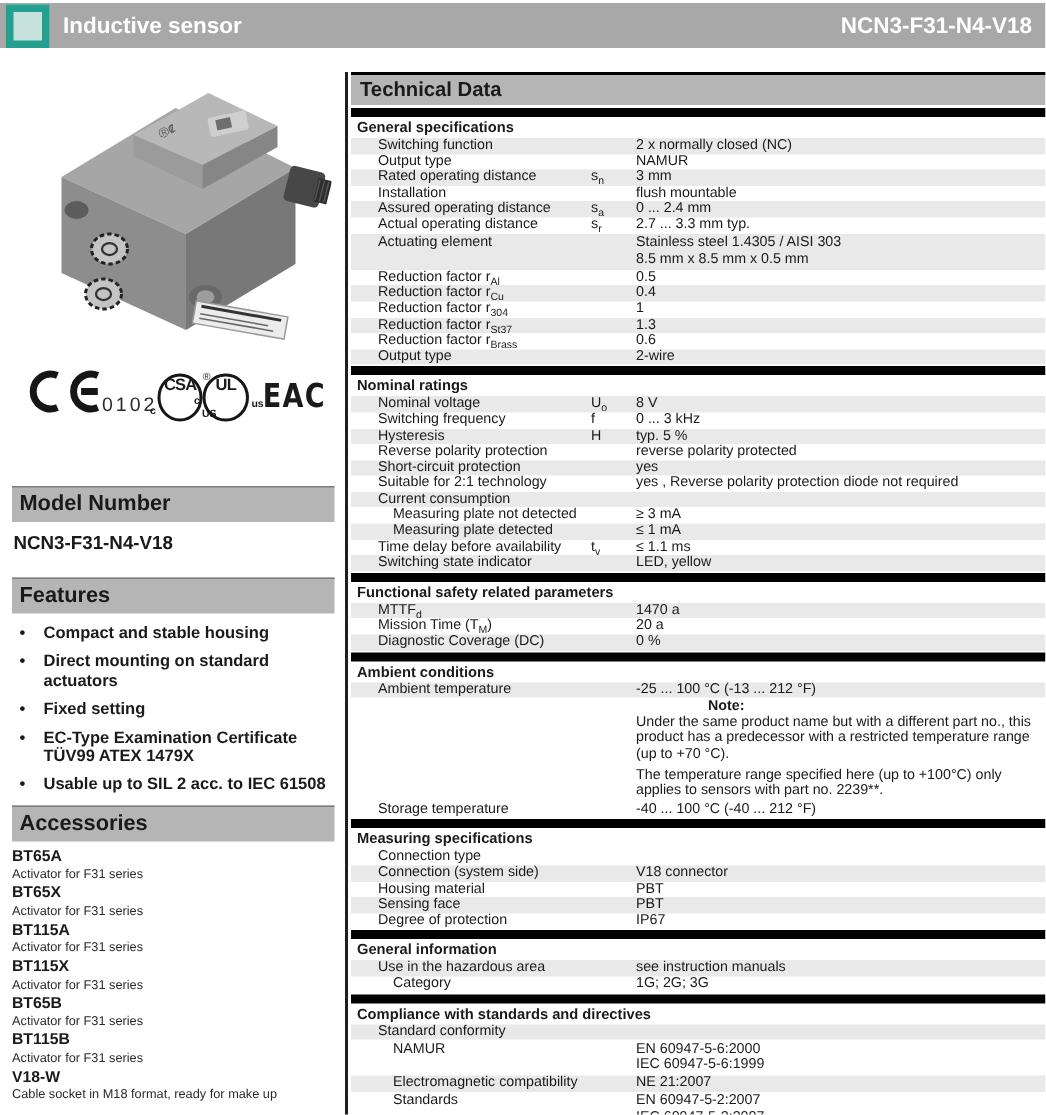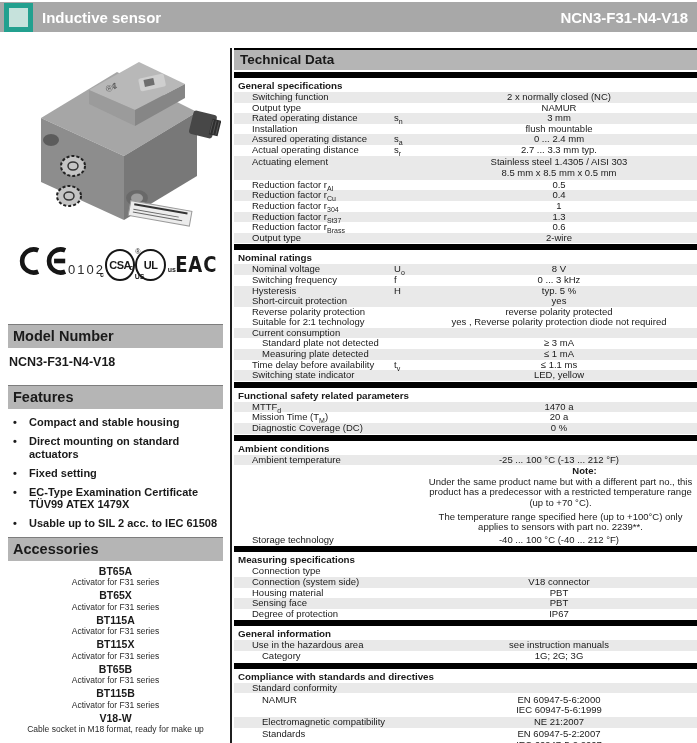--- a/index.html
+++ b/index.html
@@ -27,57 +27,57 @@
   .right-col{position:absolute;left:230px;top:48px;width:467px;
     border-left:2px solid #1f1f1f;padding-left:2px;min-height:688px;}
 
   
   .product-image{width:210px;height:196px;display:block;margin:0 auto;}
   .marks-row{margin-top:4px;display:flex;align-items:flex-start;justify-content:space-between;
     padding:0 6px 0 8px;height:46px;}
   .ce-mark{display:flex;flex-direction:row;align-items:flex-end;line-height:1;}
   .ce-number{font-size:13px;color:#2c2c2c;letter-spacing:2px;margin-top:1px;}
   .circle-mark{position:relative;width:32px;height:32px;border:2.5px solid #161616;border-radius:50%;
-    display:flex;align-items:center;justify-content:center;margin-top:3px;}
+    display:flex;align-items:flex-start;justify-content:center;margin-top:3px;}
   .circle-mark .inner{font-weight:bold;font-size:11px;letter-spacing:-0.5px;}
   .circle-mark .tl{position:absolute;left:-7px;bottom:1px;font-size:7px;font-weight:bold;}
   .circle-mark .br{position:absolute;right:-11px;bottom:-1px;font-size:7px;font-weight:bold;}
   .circle-mark .reg{position:absolute;right:-7px;top:-3px;font-size:7px;}
   .ul-mark .tl{left:-8px;bottom:8px;}
   .ul-mark .br{right:-12px;bottom:6px;}
   .eac-mark{font-size:22px;font-weight:bold;letter-spacing:1px;transform:scaleX(.82);
     transform-origin:right center;margin-top:6px;font-family:"DejaVu Sans",sans-serif;}
 
   .bar-heading{background:var(--section-bar);border-top:1px solid #7d7d7d;
     font-size:14.5px;font-weight:bold;padding:3px 0 4px 5px;}
   .model-heading{margin-top:32px;}
   .model-value{font-size:12.5px;font-weight:bold;padding:7px 0 0 1px;}
   .features-heading{margin-top:16px;}
   .features-list{list-style:none;padding:7px 0 0 0;}
   .features-list li{position:relative;padding-left:21px;font-size:11px;font-weight:bold;
     margin-bottom:6.5px;line-height:12.5px;}
   .features-list li::before{content:"\2022";position:absolute;left:5px;top:0;}
   .accessories-heading{margin-top:7px;}
-  .accessories-list{padding-top:5px;text-align:center;}
+  .accessories-list{padding-top:5px;}
   .acc-item{margin-bottom:3px;}
   .acc-name{font-size:10.5px;font-weight:bold;line-height:11.5px;}
   .acc-desc{font-size:8.5px;color:#2a2a2a;line-height:10px;}
 
   
   .td-titlebar{background:var(--section-bar);border-top:2px solid #000000;
     font-size:13.5px;font-weight:bold;padding:2px 0 3px 6px;margin-bottom:2px;}
   .td-sec{font-size:9.8px;font-weight:bold;border-top:6px solid #000000;
     padding:2px 0 1px 4px;line-height:11px;margin-top:1px;}
   .td-row{display:flex;align-items:flex-start;line-height:10.6px;font-size:9.5px;}
   .td-row.shaded{background:var(--row-shade);}
   .td-row.pad{padding:1.5px 0;}
   .lbl{width:160px;flex:none;padding-left:18px;}
   .lbl.ind2{padding-left:28px;}
   .sym{width:30px;flex:none;}
-  .val{flex:1;padding-right:3px;text-align:center;}
+  .val{flex:1;padding-right:3px;}
   sub{font-size:7px;line-height:0;}
   .note-block{padding:1px 0 2px 0;line-height:10.6px;font-size:9.5px;}
   .note-title{font-weight:bold;padding-left:48px;}
   .note-block p{margin-bottom:3px;}
   .note-block p:last-child{margin-bottom:0;}
 </style>
 </head>
 <body>
 
 <div id="page">
@@ -268,42 +268,42 @@
         <div class="td-row">
           <div class="lbl">Switching frequency</div>
           <div class="sym">f</div>
           <div class="val">0 ... 3 kHz</div>
         </div>
         <div class="td-row shaded">
           <div class="lbl">Hysteresis</div>
           <div class="sym">H</div>
           <div class="val">typ. 5  %</div>
         </div>
+        <div class="td-row">
+          <div class="lbl">Reverse polarity protection</div>
+          <div class="sym"></div>
+          <div class="val">reverse polarity protected</div>
+        </div>
         <div class="td-row shaded">
           <div class="lbl">Short-circuit protection</div>
           <div class="sym"></div>
           <div class="val">yes</div>
         </div>
         <div class="td-row">
-          <div class="lbl">Reverse polarity protection</div>
-          <div class="sym"></div>
-          <div class="val">reverse polarity protected</div>
-        </div>
-        <div class="td-row">
           <div class="lbl">Suitable for 2:1 technology</div>
           <div class="sym"></div>
           <div class="val">yes , Reverse polarity protection diode not required</div>
         </div>
         <div class="td-row shaded">
           <div class="lbl">Current consumption</div>
           <div class="sym"></div>
           <div class="val"></div>
         </div>
         <div class="td-row">
-          <div class="lbl ind2">Standard plate not detected</div>
+          <div class="lbl ind2">Measuring plate not detected</div>
           <div class="sym"></div>
           <div class="val">≥ 3 mA</div>
         </div>
         <div class="td-row shaded">
           <div class="lbl ind2">Measuring plate detected</div>
           <div class="sym"></div>
           <div class="val">≤ 1 mA</div>
         </div>
         <div class="td-row">
           <div class="lbl">Time delay before availability</div>
@@ -340,21 +340,21 @@
         <div class="td-row">
           <div class="lbl"></div>
           <div class="sym"></div>
           <div class="val note-block">
             <div class="note-title">Note:</div>
             <p>Under the same product name but with a different part no., this product has a predecessor with a restricted temperature range (up to +70 °C).</p>
             <p>The temperature range specified here (up to +100°C) only applies to sensors with part no. 2239**.</p>
           </div>
         </div>
         <div class="td-row">
-          <div class="lbl">Storage technology</div>
+          <div class="lbl">Storage temperature</div>
           <div class="sym"></div>
           <div class="val">-40 ... 100 °C (-40 ... 212 °F)</div>
         </div>
         <div class="td-sec">Measuring specifications</div>
         <div class="td-row">
           <div class="lbl">Connection type</div>
           <div class="sym"></div>
           <div class="val"></div>
         </div>
         <div class="td-row shaded">

